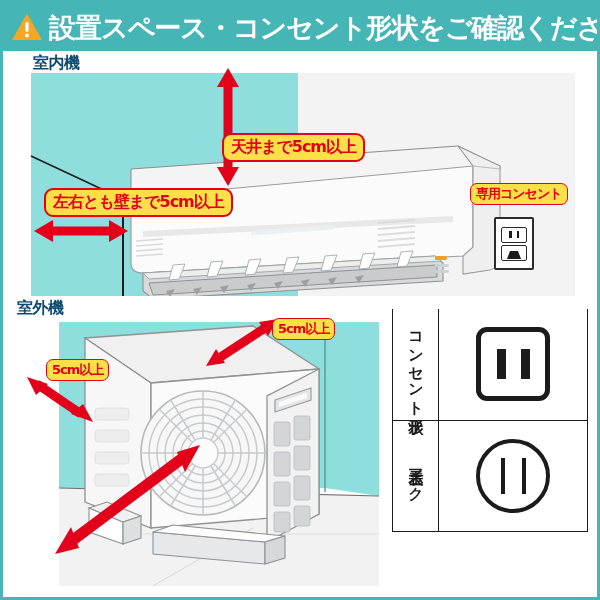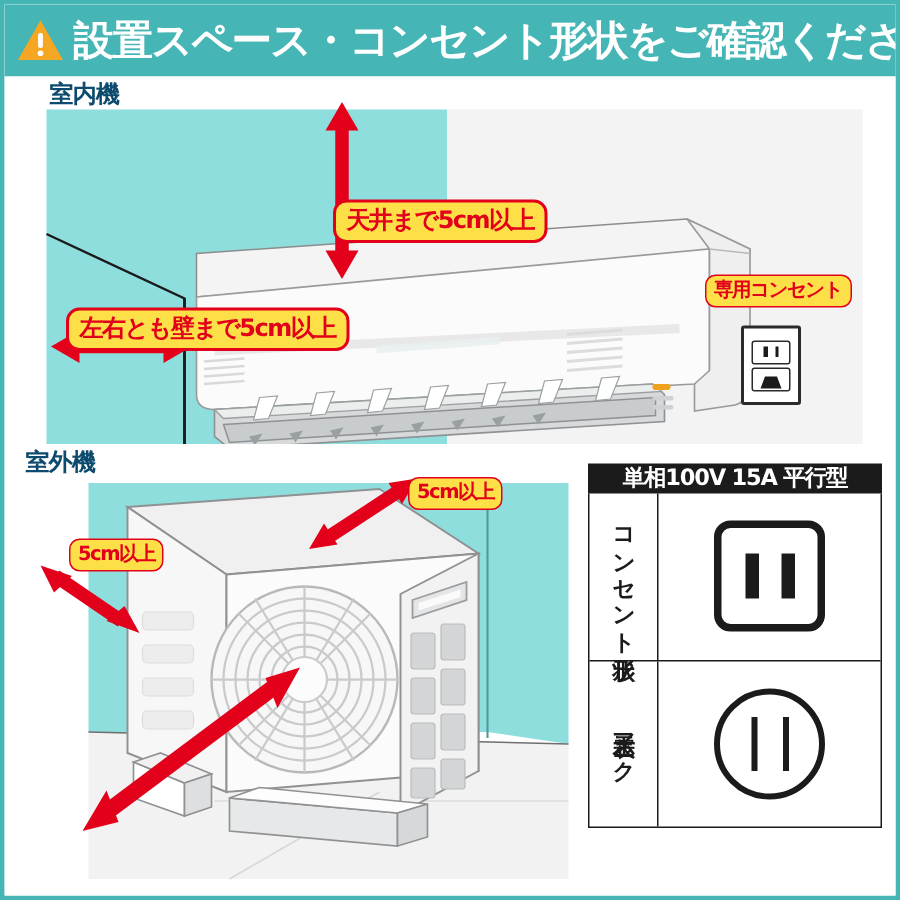--- a/index.html
+++ b/index.html
@@ -231,21 +231,21 @@
       </g>
 
       <g>
         <line x1="44" y1="180" x2="112" y2="180" stroke="#e2001a" stroke-width="9"></line>
         <polygon points="31,180 50,169 50,191" fill="#e2001a"></polygon>
         <polygon points="125,180 106,169 106,191" fill="#e2001a"></polygon>
       </g>
     </svg>
 
     <div class="pill" style="left:219px;top:82px;">天井まで5cm以上</div>
-    <div class="pill" style="left:41px;top:154px;">左右とも壁まで5cm以上</div>
+    <div class="pill" style="left:41px;top:137px;">左右とも壁まで5cm以上</div>
     <div class="pill small" style="left:467px;top:132px;">専用コンセント</div>
 
     <div class="outlet-plate" style="left:491px;top:166px;width:40px;height:53px;">
       <div class="outlet-recep" style="width:26px;height:16px;margin-bottom:2px;">
         <span class="slot" style="width:2.5px;height:7px;margin-right:5px;"></span>
         <span class="slot" style="width:2.5px;height:7px;"></span>
       </div>
       <div class="outlet-recep" style="width:26px;height:16px;position:relative;overflow:hidden;">
         <svg width="24" height="14" viewBox="0 0 24 14">
           <path d="M5,13 L8,5 L16,5 L19,13 Z" fill="#1b1b1b"></path>
@@ -344,21 +344,20 @@
         <polygon points="52,258 76,252 68,231" fill="#e2001a"></polygon>
         <polygon points="197,149 174,156 182,176" fill="#e2001a"></polygon>
       </g>
     </svg>
 
     <div class="pill small" style="left:269px;top:22px;">5cm以上</div>
     <div class="pill small" style="left:43px;top:63px;">5cm以上</div>
   </div>
 
   <div id="spec-box">
-    <div class="spec-head">単相100V 15A 平行型</div>
     <div class="spec-body">
 
       <div class="spec-row">
         <div class="spec-rowlabel">
           <span class="vtext">コンセント形状</span>
         </div>
         <div class="spec-cell">
           <div class="plug-face">
             <span class="slot"></span>
               <span class="slot"></span>

